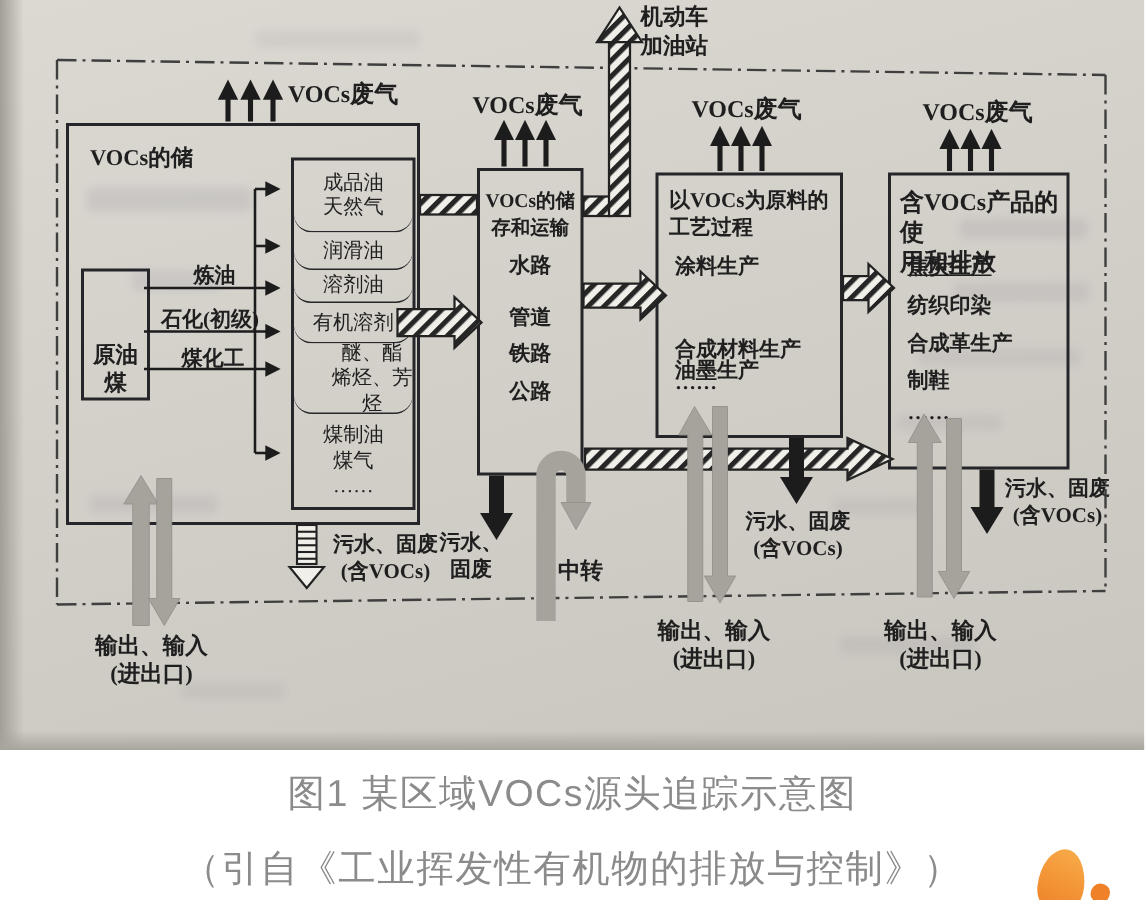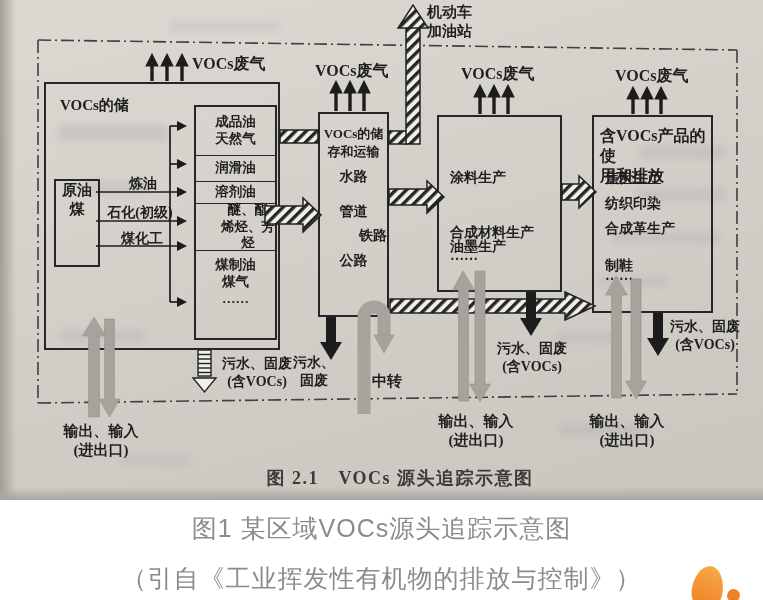--- a/index.html
+++ b/index.html
@@ -13,26 +13,26 @@
          background:linear-gradient(to top,#a8a59f,rgba(168,165,159,0));}
   .ghost{position:absolute;background:#5c5c74;filter:blur(3px);border-radius:3px;pointer-events:none;}
   .bx{position:absolute;border:2.3px solid #26262a;box-sizing:border-box;}
   .lbl{position:absolute;line-height:1.28;}
   .pre{white-space:pre-line;}
   .ctr{text-align:center;}
   .b-title{position:absolute;font-weight:700;}
   .item{position:absolute;font-weight:600;font-size:14px;}
   .box1{left:44px;top:82px;width:236px;height:268px;}
   .feed{position:absolute;left:8px;top:95px;width:42px;height:84px;border:2px solid #26262a;
-        display:flex;align-items:flex-start;justify-content:center;font-size:15px;font-weight:600;}
+        display:flex;align-items:flex-end;justify-content:center;font-size:15px;font-weight:600;}
   .proc{position:absolute;font-size:14px;font-weight:600;text-align:center;}
   .plist{position:absolute;left:148px;top:21px;width:83px;height:235px;border:2px solid #26262a;
          box-sizing:border-box;display:flex;flex-direction:column;}
   .prow{display:flex;align-items:center;justify-content:center;text-align:center;
-        font-size:13.5px;font-weight:700;line-height:1.25;border-bottom:1.8px solid #26262a;box-sizing:border-box;}
+        font-size:13.5px;font-weight:400;line-height:1.25;border-bottom:1.8px solid #26262a;box-sizing:border-box;border-radius:12px;}
   .prow:last-child{border-bottom:none;}
   .box2{left:318px;top:112px;width:71px;height:205px;}
   .box3{left:437px;top:115px;width:125px;height:177px;}
   .box4{left:592px;top:115px;width:121px;height:198px;}
   .exh{font-weight:700;font-size:16px;}
   .scancap{position:absolute;left:210px;top:466px;width:380px;text-align:center;
            font-size:18px;font-weight:600;letter-spacing:1.5px;color:#3c3a38;}
   .caption{position:absolute;left:0;top:0;width:763px;
            font-family:"Liberation Sans","DejaVu Sans",sans-serif;color:#8b8b8b;text-align:center;}
   .cap1{position:absolute;left:0;top:512px;width:100%;font-size:25px;letter-spacing:1px;}
@@ -69,51 +69,54 @@
 煤</span>
       </div>
       <div class="proc" style="left:62px;top:91px;width:70px;">炼油</div>
       <div class="proc" style="left:48px;top:120px;width:92px;">石化(初级)</div>
       <div class="proc" style="left:56px;top:146px;width:80px;">煤化工</div>
       <div class="plist">
         <div class="prow pre" style="height:49px;">成品油
 天然气</div>
         <div class="prow pre" style="height:26px;">润滑油</div>
         <div class="prow pre" style="height:22px;">溶剂油</div>
+        <div class="prow pre" style="height:28px;">有机溶剂</div>
         <div class="prow pre" style="height:47px;padding-left:25px;">醚、酯
 烯烃、芳烃</div>
         <div class="prow pre" style="height:63px;">煤制油
 煤气
 ……</div>
       </div>
     </div>
 
     <div class="bx box2">
       <div class="b-title pre ctr" style="left:0;top:11px;width:100%;font-size:13px;">VOCs的储
 存和运输</div>
       <div class="item ctr" style="left:0;top:54px;width:100%;">水路</div>
       <div class="item ctr" style="left:0;top:89px;width:100%;">管道</div>
-      <div class="item ctr" style="left:0;top:113px;width:100%;text-align:right;">铁路</div>
+      <div class="item ctr" style="left:0;top:113px;width:100%;">铁路</div>
       <div class="item ctr" style="left:0;top:138px;width:100%;">公路</div>
     </div>
 
     <div class="bx box3">
+      <div class="b-title pre" style="left:7px;top:9px;font-size:14px;line-height:1.25;">以VOCs为原料的
+工艺过程</div>
       <div class="item" style="left:11px;top:52px;">涂料生产</div>
       <div class="item" style="left:11px;top:81px;margin-top:40px;">油墨生产</div>
       <div class="item" style="left:11px;top:107px;">合成材料生产</div>
       <div class="item" style="left:11px;top:131px;">……</div>
     </div>
 
     <div class="bx box4">
       <div class="b-title pre" style="left:6px;top:9px;font-size:16px;line-height:1.25;">含VOCs产品的使
 用和排放</div>
       <div class="item" style="left:11px;top:52px;text-decoration:underline;">焦炭生产</div>
       <div class="item" style="left:11px;top:78px;">纺织印染</div>
       <div class="item" style="left:11px;top:103px;">合成革生产</div>
-      <div class="item" style="left:11px;top:140px;">制鞋</div>
+      <div class="item" style="left:11px;top:128px;">制鞋</div>
       <div class="item" style="left:11px;top:151px;">……</div>
     </div>
 
     <div class="lbl exh" style="left:192px;top:54px;">VOCs废气</div>
     <div class="lbl exh" style="left:315px;top:61px;">VOCs废气</div>
     <div class="lbl exh" style="left:461px;top:64px;">VOCs废气</div>
     <div class="lbl exh" style="left:615px;top:66px;">VOCs废气</div>
     <div class="lbl pre" style="left:427px;top:3px;font-size:15px;font-weight:700;">机动车
 加油站</div>
     <div class="lbl pre ctr" style="left:214px;top:355px;width:86px;font-size:14px;font-weight:600;">污水、固废
@@ -124,21 +127,20 @@
     <div class="lbl pre ctr" style="left:488px;top:340px;width:88px;font-size:14px;font-weight:600;">污水、固废
 (含VOCs)</div>
     <div class="lbl pre ctr" style="left:663px;top:318px;width:84px;font-size:14px;font-weight:600;">污水、固废
 (含VOCs)</div>
     <div class="lbl pre ctr" style="left:56px;top:422px;width:90px;font-size:15px;font-weight:700;">输出、输入
 (进出口)</div>
     <div class="lbl pre ctr" style="left:430px;top:412px;width:92px;font-size:15px;font-weight:700;">输出、输入
 (进出口)</div>
     <div class="lbl pre ctr" style="left:581px;top:412px;width:92px;font-size:15px;font-weight:700;">输出、输入
 (进出口)</div>
-    <div class="scancap">图 2.1　VOCs 源头追踪示意图</div>
 
     <svg class="art" width="763" height="500" viewBox="0 0 763 500">
       <defs>
         <pattern id="hp" width="7.5" height="7.5" patternUnits="userSpaceOnUse" patternTransform="rotate(45)">
           <rect width="7.5" height="7.5" fill="#f1efe9"></rect>
           <rect width="3.4" height="7.5" fill="#262626"></rect>
         </pattern>
         <marker id="mb" viewBox="0 0 10 10" refX="7" refY="5" markerWidth="4" markerHeight="4" orient="auto">
           <path d="M0,0L10,5L0,10Z" fill="#1c1c1c"></path>
         </marker>

